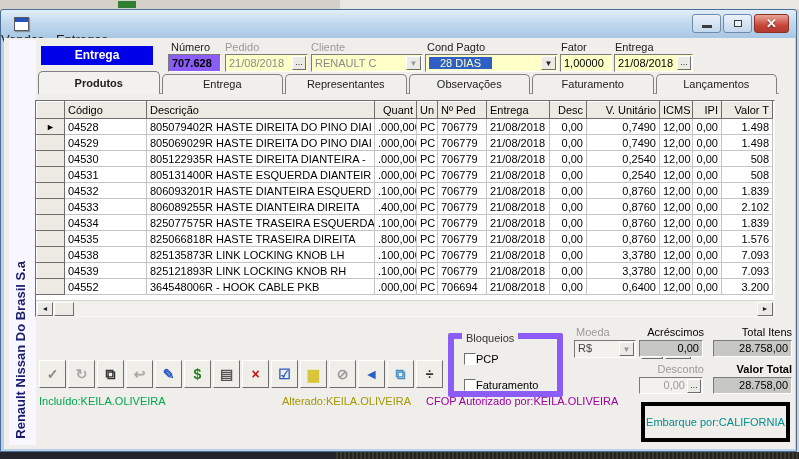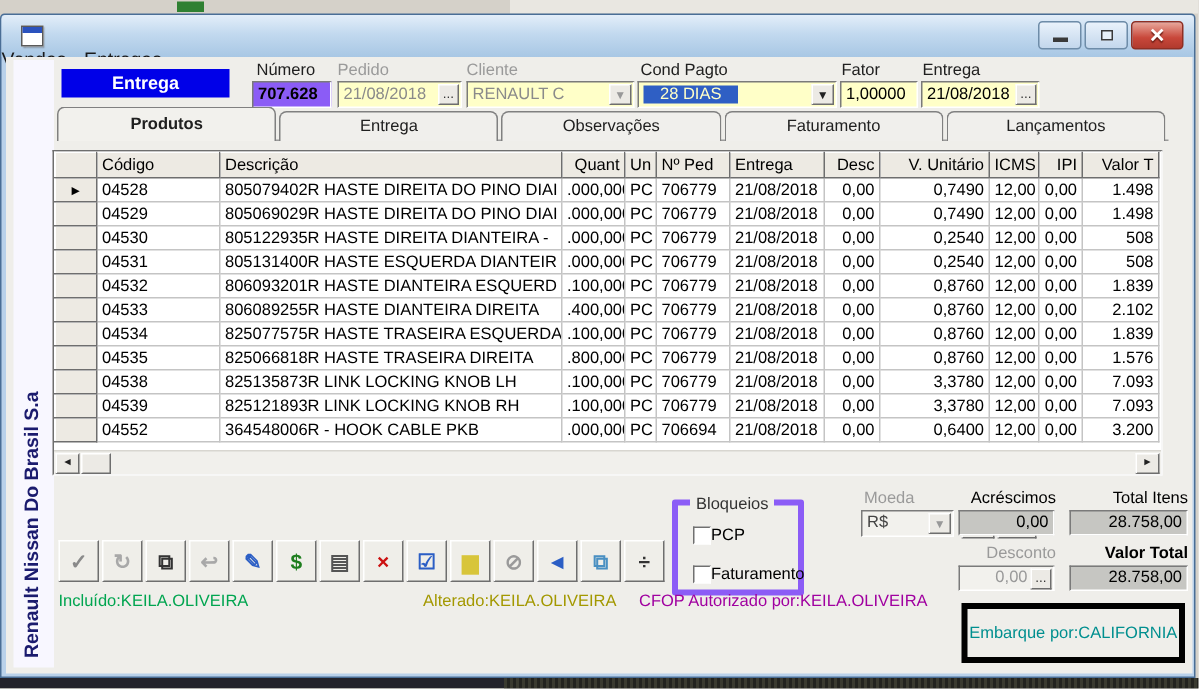--- a/index.html
+++ b/index.html
@@ -53,21 +53,21 @@
   table.data { border-collapse:collapse; table-layout:fixed; width:736px; }
   table.data th { background:#EDEAE3; border:1px solid; border-color:#FFFFFF #6E6E6E #6E6E6E #FFFFFF; height:17px; font-weight:normal; font-size:11px; padding:0 3px; text-align:left; white-space:nowrap; overflow:hidden; }
   table.data td { border-right:1px solid #C4C4C4; border-bottom:1px solid #C4C4C4; height:16px; font-size:11px; padding:0 3px; white-space:nowrap; overflow:hidden; background:#FFF; }
   table.data td.sel, table.data th.sel { background:#EDEAE3; border:1px solid; border-color:#FFFFFF #6E6E6E #6E6E6E #FFFFFF; text-align:center; padding:0; }
   .r { text-align:right !important; }
   .hsb { height:16px; background:#F1F0EC; border-top:1px solid #D8D6D0; position:relative; }
   .sb-btn { position:absolute; top:1px; width:16px; height:14px; background:#ECEAE5; border:1px solid; border-color:#FFF #6E6E6E #6E6E6E #FFF; font-size:7px; line-height:12px; text-align:center; color:#222; }
   .sb-thumb { position:absolute; left:18px; top:1px; width:20px; height:14px; background:#ECEAE5; border:1px solid; border-color:#FFF #6E6E6E #6E6E6E #FFF; }
 
   
-  .groupbox { position:absolute; left:444px; top:295px; width:88px; height:64px; border:4px solid #8b5cf6; border-radius:2px; }
+  .groupbox { position:absolute; left:444px; top:295px; width:115px; height:64px; border:6px solid #8b5cf6; border-radius:2px; }
   .groupbox .legend { position:absolute; left:8px; top:-7px; background:#EFEEEA; padding:0 4px; color:#333; }
   .chk-row { position:absolute; left:10px; display:flex; align-items:center; }
   .chk-box { width:12px; height:12px; background:#FFF; border:1px solid; border-color:#707070 #FFF #FFF #707070; }
 
   .btn { background:#EFEEE9; border:1px solid; border-color:#FFF #6E6E6E #6E6E6E #FFF; text-align:center; }
   .dollar-btn { position:absolute; left:637px; top:302px; width:22px; height:19px; font-weight:bold; color:#6E6E00; line-height:17px; }
   .ddollar-btn { position:absolute; left:661px; top:302px; width:26px; height:19px; font-weight:bold; color:#6E6E00; line-height:17px; }
 
   .blabel { position:absolute; white-space:nowrap; }
   .sunkfield { position:absolute; height:17px; border:1px solid; border-color:#7A7A7A #FFF #FFF #7A7A7A; background:#C6C6C2; line-height:15px; padding:0 3px; text-align:right; }
@@ -152,20 +152,21 @@
     </div>
     <div class="field" style="left:610px;width:79px">
       <span>21/08/2018</span>
       <span class="mini-btn">...</span>
     </div>
 
     <div class="tab-underline"></div>
     <div class="tabstrip">
       <div class="tab active">Produtos</div>
       <div class="tab">Entrega</div>
+      <div class="tab">Representantes</div>
       <div class="tab">Observações</div>
       <div class="tab">Faturamento</div>
       <div class="tab">Lançamentos</div>
     </div>
 
     <div class="grid">
       <div class="grid-scroll">
         <table class="data" id="grid-table">
             <colgroup>
               <col style="width: 28px;">

